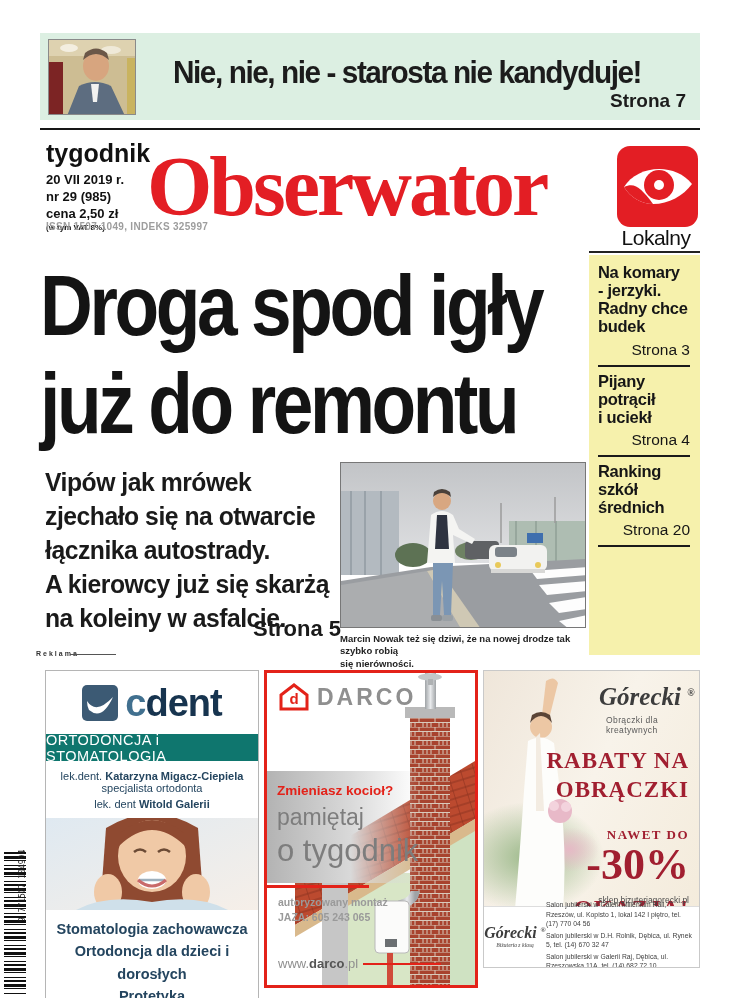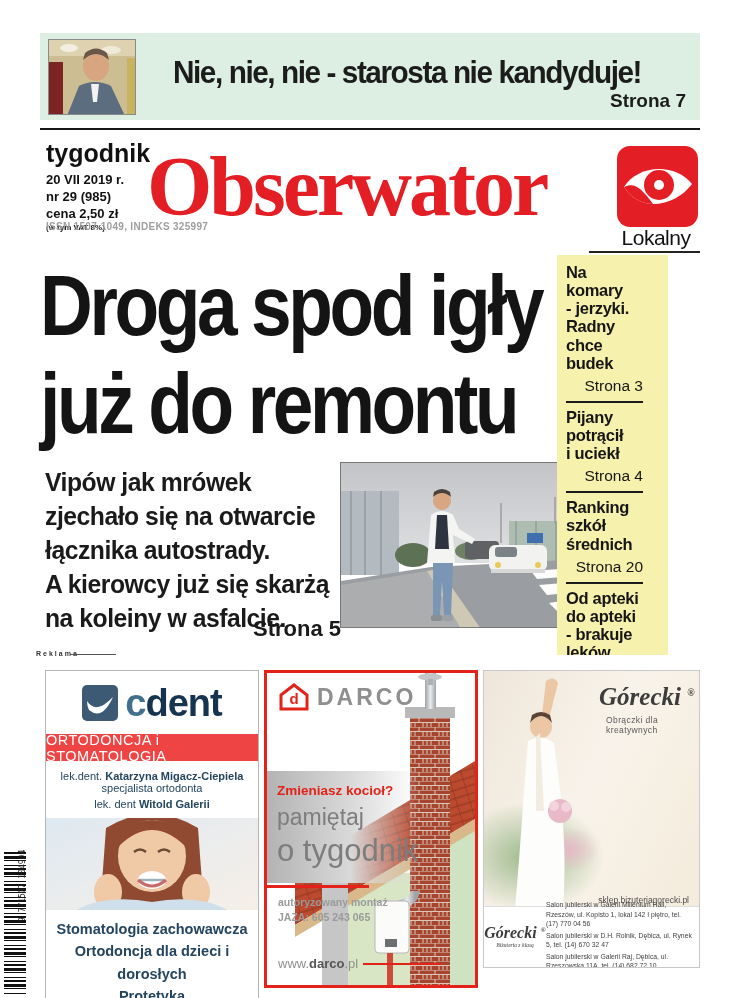--- a/index.html
+++ b/index.html
@@ -33,39 +33,39 @@
   .lead-h1 { top:262px; } .lead-h2 { top:360px; }
   .lead-summary { position:absolute; left:45px; top:466px; width:300px; font-size:25.5px; font-weight:800;
     color:#1a1a1a; line-height:1.33; letter-spacing:-0.5px; white-space:nowrap; transform:scaleX(0.97); transform-origin:0 0;}
   .lead-page { position:absolute; left:45px; top:616px; width:296px; text-align:right; font-size:22px; font-weight:800; color:#1a1a1a; }
 
   .lead-photo { position:absolute; left:340px; top:462px; width:246px; height:166px; border:1px solid #777; overflow:hidden; }
   .lead-caption { position:absolute; left:340px; top:633px; width:250px; font-size:9.5px; font-weight:700;
     color:#222; line-height:1.3; white-space:pre-line; }
 
   
-  .sidebar { position:absolute; left:557px; top:255px; width:111px; height:400px; background:#f6f1ac;
-    padding:8px 23px 0 9px; overflow:hidden; }
+  .sidebar { position:absolute; left:589px; top:255px; width:111px; height:400px; background:#f6f1ac;
+    padding:8px 8px 0 9px; overflow:hidden; }
   .sb-title { font-size:16.5px; font-weight:800; color:#161616; line-height:1.1; white-space:pre-line; letter-spacing:-0.3px; }
   .sb-page { font-size:15.5px; color:#161616; text-align:right; padding:5px 2px 0 0; }
   .sb-sep { height:2px; background:#1a1a1a; margin:6px 2px 5px 0; }
 
   
   .reklama { position:absolute; left:36px; top:650px; font-size:7px; letter-spacing:2px; color:#333; font-weight:700; }
   .reklama-rule { position:absolute; left:70px; top:654px; width:46px; height:1px; background:#555; }
 
   
   .ad { position:absolute; top:670px; background:#fff; }
 
   
   .ad-cdent { left:45px; width:214px; height:403px; border:1px solid #b5b5b5; }
   .cd-logo-row { display:flex; justify-content:center; align-items:center; gap:7px; margin-top:13px; }
   .cd-word { font-size:38px; font-weight:800; letter-spacing:-1px; color:#17344f; line-height:1; }
   .cd-word .c { color:#41708f; }
-  .cd-bar { margin-top:12px; height:27px; background:#ef4444; color:#fff; font-size:14.5px; letter-spacing:0.5px;
+  .cd-bar { margin-top:12px; height:27px; background:#0f766e; color:#fff; font-size:14.5px; letter-spacing:0.5px;
     display:flex; align-items:center; justify-content:center; }
   .cd-doc { margin-top:9px; text-align:center; font-size:11px; color:#24455f; }
   .cd-doc b { font-weight:800; }
   .cd-doc2 { margin-top:4px; }
   .cd-photo { margin-top:8px; width:100%; height:92px; overflow:hidden; }
   .cd-services { margin-top:8px; text-align:center; font-size:14.5px; font-weight:800; color:#24455f; line-height:1.55; }
 
   
   .ad-darco { left:264px; width:214px; height:318px; border:3px solid #e32219; overflow:hidden; }
   .da-logo { position:absolute; left:12px; top:10px; display:flex; align-items:center; gap:8px; z-index:5; }
@@ -211,20 +211,22 @@
       <line x1="214" y1="34" x2="214" y2="60" stroke="#9b9b9b" stroke-width="1.5"></line>
       <circle cx="101" cy="38" r="9" fill="#d8a781"></circle>
       <path d="M92 34 q9 -8 18 0 l-1 -5 q-8 -6 -16 0 z" fill="#4a413a"></path>
       <path d="M86 100 L90 52 Q101 44 112 52 L118 66 L134 76 L131 81 L112 72 L114 100 Z" fill="#f4f4f2"></path>
       <path d="M96 52 L106 52 L108 86 L94 86 Z" fill="#2e3340"></path>
       <path d="M92 100 L112 100 L110 152 L103 152 L101 118 L99 152 L92 152 Z" fill="#7b96b4"></path>
       <rect x="90" y="152" width="11" height="6" rx="2" fill="#8a8f94"></rect>
       <rect x="101" y="152" width="11" height="6" rx="2" fill="#9aa0a5"></rect>
     </svg>
   </div>
+  <div class="lead-caption">Marcin Nowak też się dziwi, że na nowej drodze tak szybko robią
+się nierówności.</div>
 
   <div class="sidebar">
     <div class="sb-item">
       <div class="sb-title">Na komary
 - jerzyki.
 Radny chce
 budek</div>
       <div class="sb-page">Strona 3</div>
     </div>
     <div class="sb-sep"></div>
@@ -235,27 +237,20 @@
       <div class="sb-page">Strona 4</div>
     </div>
     <div class="sb-sep"></div>
     <div class="sb-item">
       <div class="sb-title">Ranking
 szkół
 średnich</div>
       <div class="sb-page">Strona 20</div>
     </div>
     <div class="sb-sep"></div>
-    <div class="sb-item">
-      <div class="sb-title">Od apteki
-do apteki
-- brakuje
-leków</div>
-      <div class="sb-page">Strona 21</div>
-    </div>
   </div>
 
   <div class="reklama">Reklama</div>
   <div class="reklama-rule"></div>
 
   <div class="ad ad-cdent">
     <div class="cd-logo-row">
       <svg width="36" height="36" viewBox="0 0 36 36">
         <rect width="36" height="36" rx="5" fill="#3c5a74"></rect>
         <path d="M5 16 Q14 30 31 12 Q20 36 7 25 Q5 21 5 16 Z" fill="#fff"></path>
@@ -359,20 +354,27 @@
       <path d="M46 52 Q57 38 68 52 L66 44 Q57 38 48 44 Z" fill="#5a4436"></path>
       <path d="M44 70 Q58 62 70 72 L76 120 Q84 190 78 250 L30 250 Q36 180 40 120 Z" fill="#fdfdfb"></path>
       <path d="M52 66 L56 62 L60 140 L52 140 Z" fill="#f3ece2"></path>
       <circle cx="76" cy="140" r="12" fill="#e8b9c8"></circle>
       <circle cx="70" cy="135" r="5" fill="#f3d3dd"></circle>
       <circle cx="82" cy="136" r="5" fill="#f3d3dd"></circle>
       <path d="M30 250 L78 250 L86 298 L24 298 Z" fill="#f6f4ef"></path>
     </svg>
     <div class="go-brand"><span>Górecki</span> <sup>®</sup></div>
     <div class="go-tagline">Obrączki dla kreatywnych</div>
+    <div class="go-promo">
+      <div class="go-p1">RABATY NA</div>
+      <div class="go-p1">OBRĄCZKI</div>
+      <div class="go-p3">NAWET DO</div>
+      <div class="go-p4">-30%</div>
+      <div class="go-p5">OKAZJA!</div>
+    </div>
     <div class="go-web">sklep.bizuteriagorecki.pl</div>
     <div class="go-foot">
       <div class="go-foot-brand">
         <div><span>Górecki</span> <sup style="font-size:7px;">®</sup></div>
         <div class="go-foot-tag">Biżuteria z klasą</div>
       </div>
       <div class="go-addr">
         <p>Salon jubilerski w Galerii Millenium Hall, Rzeszów, ul. Kopisto 1, lokal 142 I piętro, tel. (17) 770 04 56</p>
         <p>Salon jubilerski w D.H. Rolnik, Dębica, ul. Rynek 5, tel. (14) 670 32 47</p>
         <p>Salon jubilerski w Galerii Raj, Dębica, ul. Rzeszowska 11A, tel. (14) 682 72 10</p>

